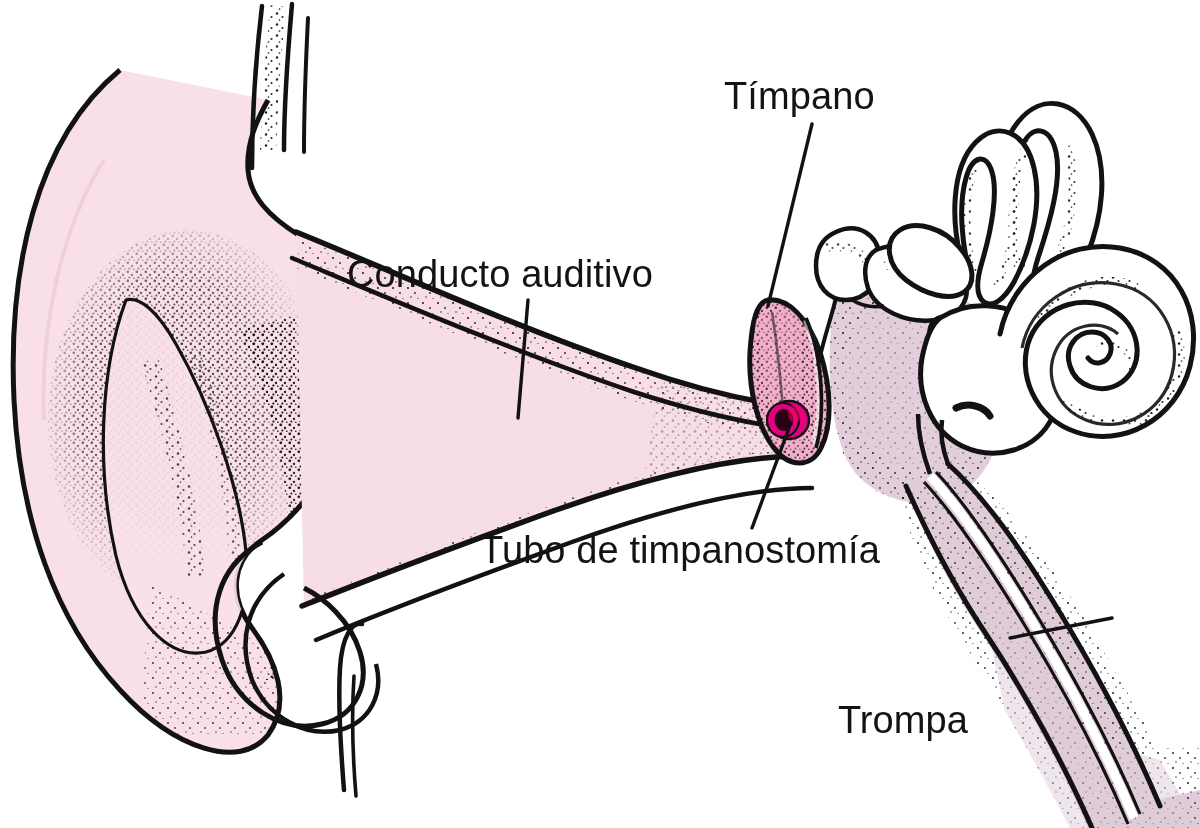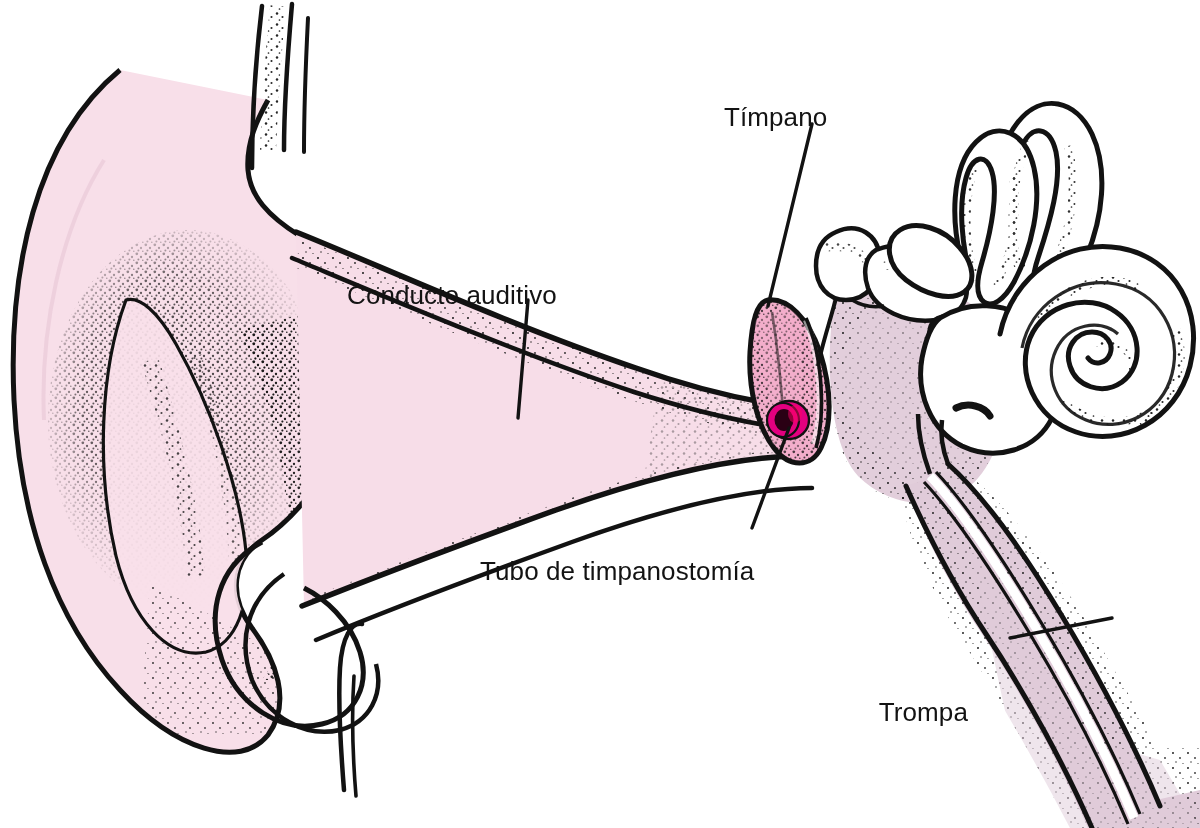--- a/index.html
+++ b/index.html
@@ -21,25 +21,24 @@
     position: absolute;
     left: 0;
     top: 0;
     width: 1200px;
     height: 828px;
   }
   .label {
     position: absolute;
     color: #131313;
     font-family: "Liberation Sans", sans-serif;
-    font-size: 26px;
+    font-size: 38px;
     line-height: 1.18;
     white-space: pre;
     letter-spacing: 0.1px;
-    margin-top: 28px;
   }
   #label-timpano { left: 724px; top: 74px; }
   #label-conducto { left: 347px; top: 252px; }
   #label-tubo { left: 480px; top: 528px; }
   #label-trompa {
     left: 700px;
     top: 608px;
     text-align: right;
     width: 268px;
   }

